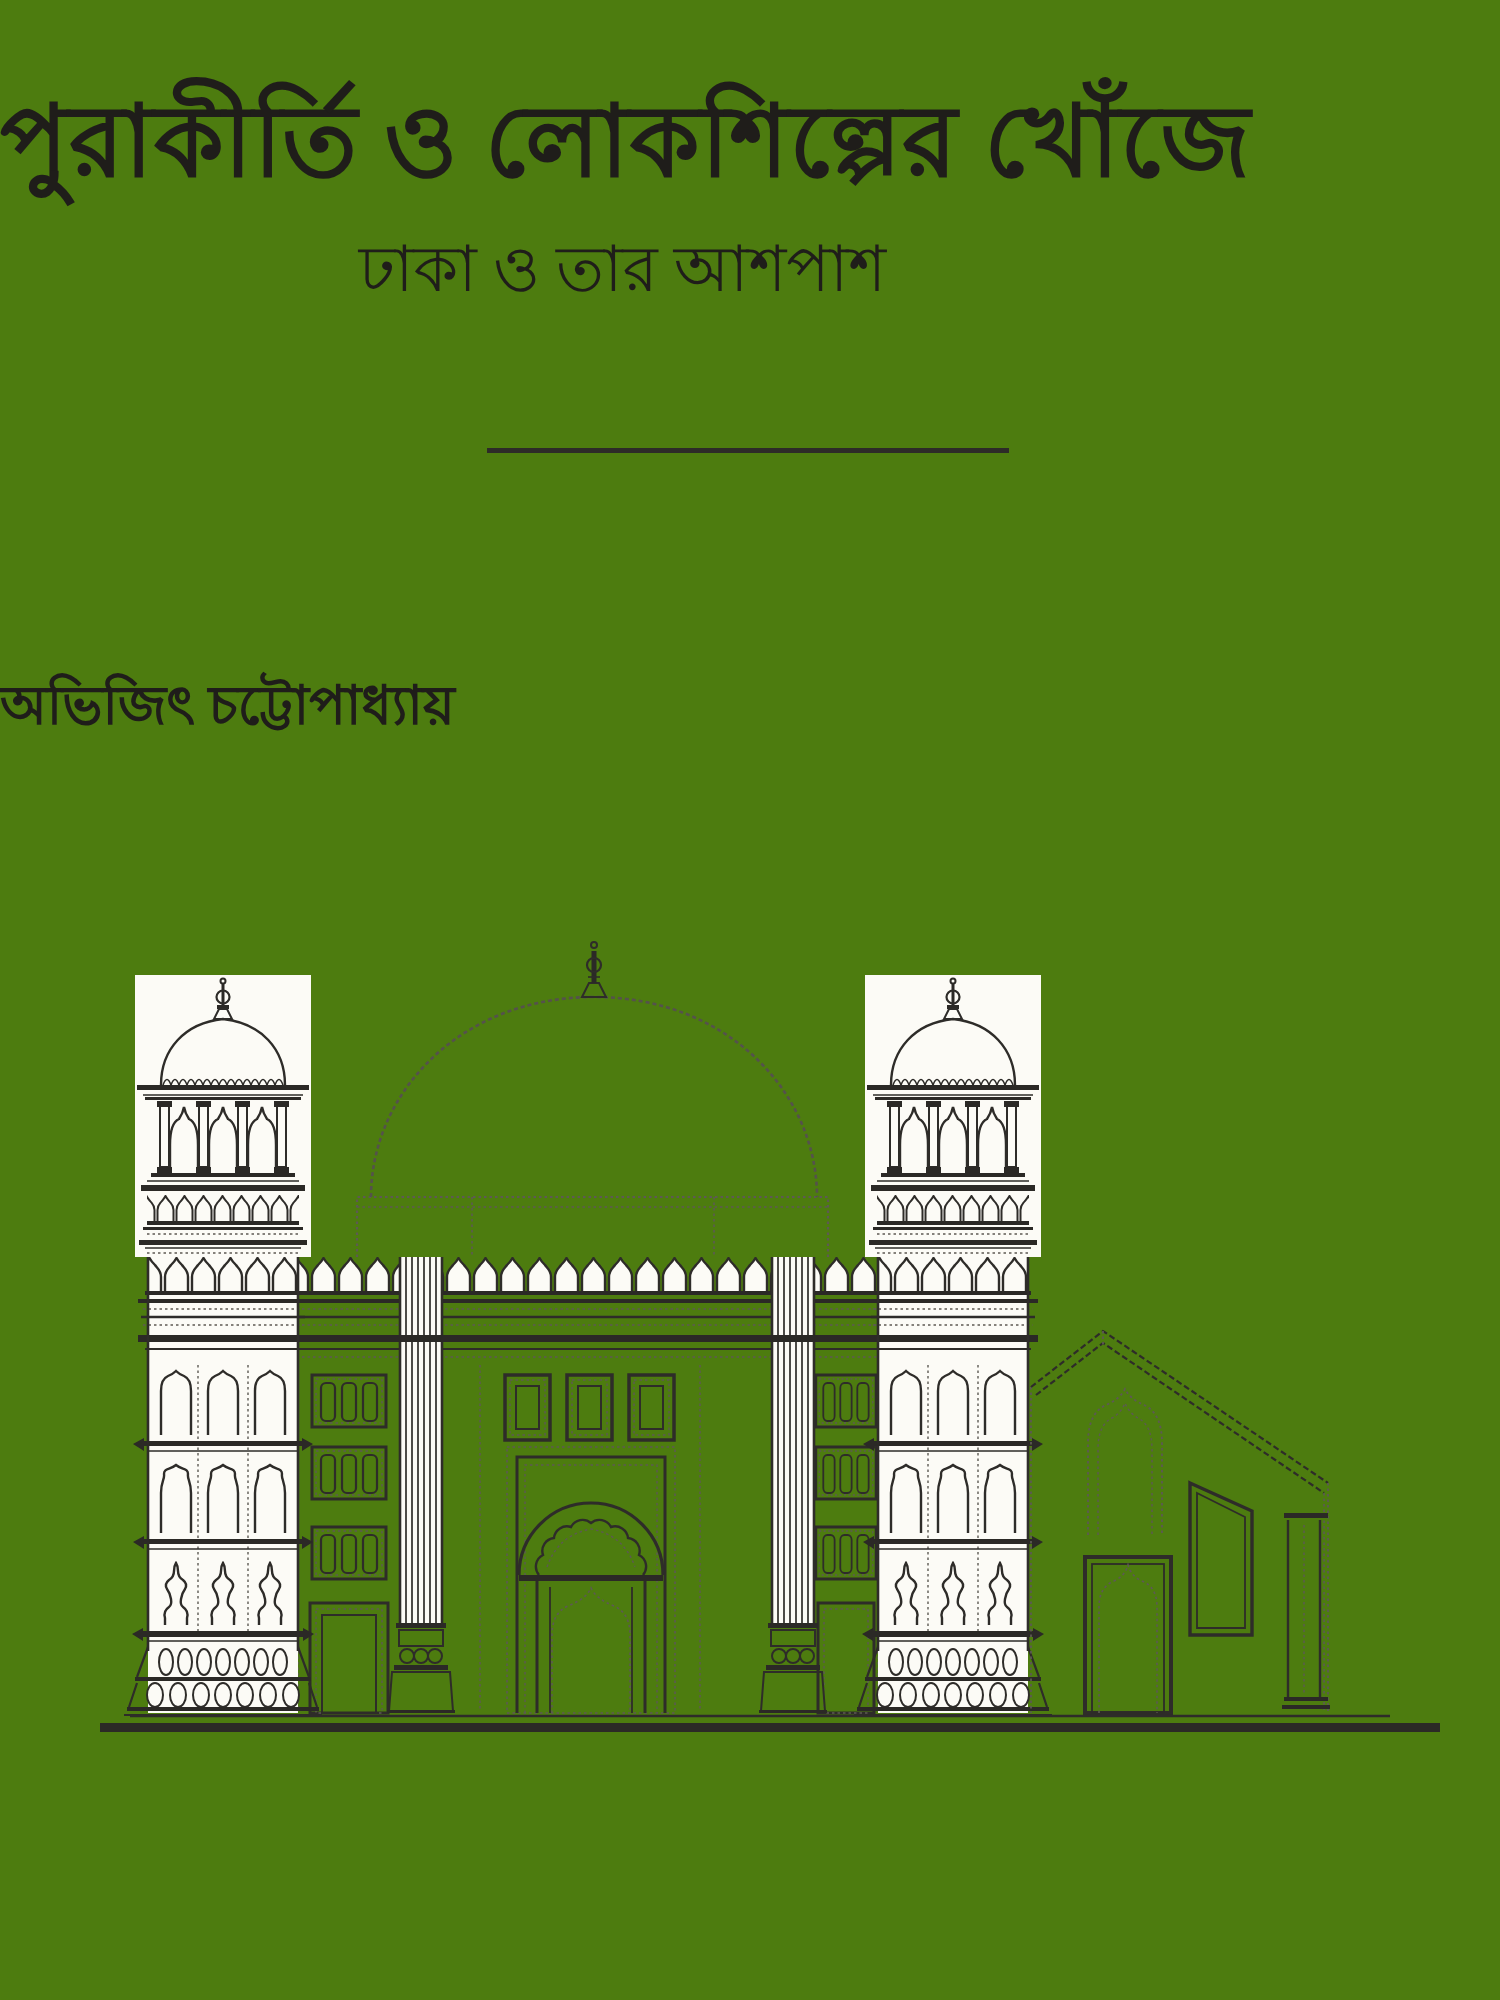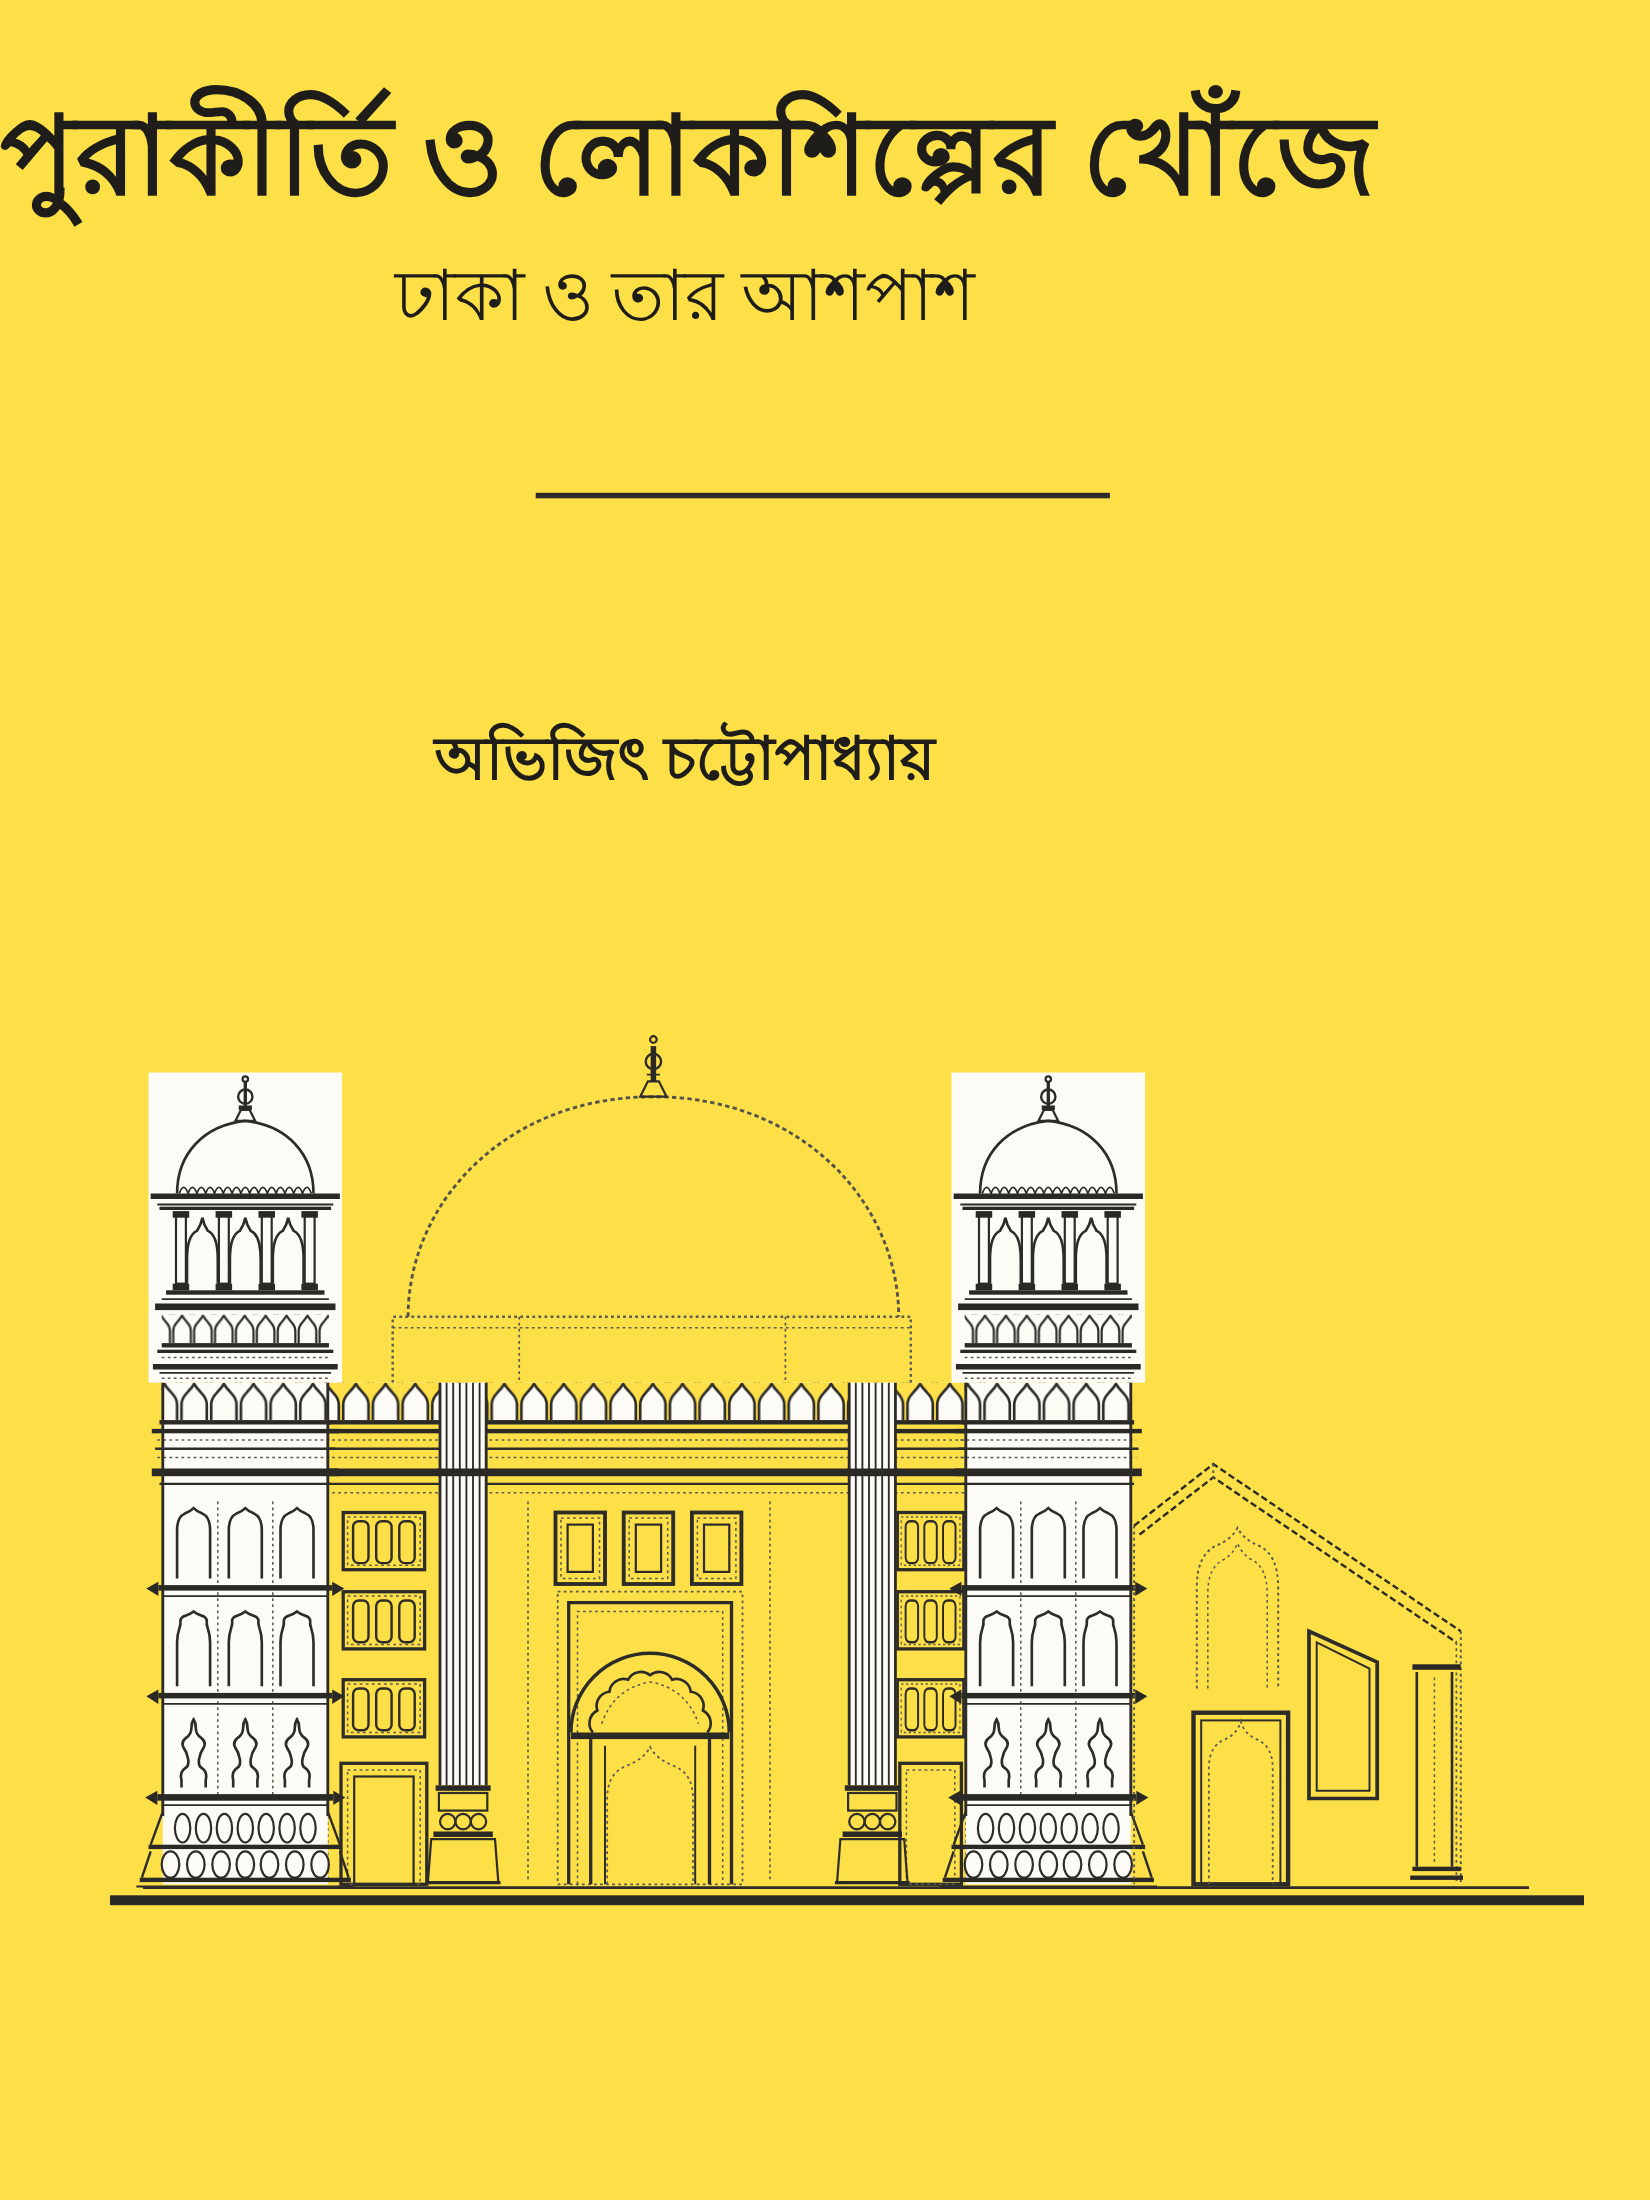--- a/index.html
+++ b/index.html
@@ -1,26 +1,26 @@
 <!DOCTYPE html>
 <html><head>
 <meta charset="utf-8">
 <style>
   html,body{margin:0;padding:0;background:#888;}
   .page{
     position:relative;width:1500px;height:2000px;margin:0 auto;
-    background:#fde047;overflow:hidden;
+    background:#4d7c0f;overflow:hidden;
     font-family:"Liberation Serif","DejaVu Serif",serif;
     color:#1f1d1a;
   }
   .title-block{position:absolute;left:0;top:88px;width:1245px;text-align:center;}
   .main-title{font-size:100px;font-weight:bold;line-height:1.1;white-space:nowrap;letter-spacing:1px;}
   .sub-title{font-size:64px;font-weight:normal;margin-top:22px;white-space:nowrap;}
   .divider{position:absolute;left:487px;top:448px;width:522px;height:5px;background:#2d2b28;}
-  .author-block{position:absolute;left:0;top:648px;width:1245px;text-align:center;}
+  .author-block{position:absolute;left:0;top:664px;width:1245px;text-align:left;}
   .author{font-size:54px;font-weight:bold;white-space:nowrap;}
   .art{position:absolute;left:100px;top:935px;width:1340px;height:845px;}
   .imprint-block{position:absolute;left:0;top:1792px;width:1490px;text-align:center;}
   .publisher{font-size:50px;font-weight:bold;white-space:nowrap;}
   .address{font-size:44px;font-weight:bold;margin-top:14px;white-space:nowrap;}
   svg .ln{stroke:#2e2c29;fill:none;}
   svg .dk{fill:#2b2926;stroke:none;}
   svg .dot{stroke:#5d5a53;fill:none;stroke-dasharray:2.5 3;}
   svg .paper{fill:#fcfbf6;stroke:none;}
 </style>

